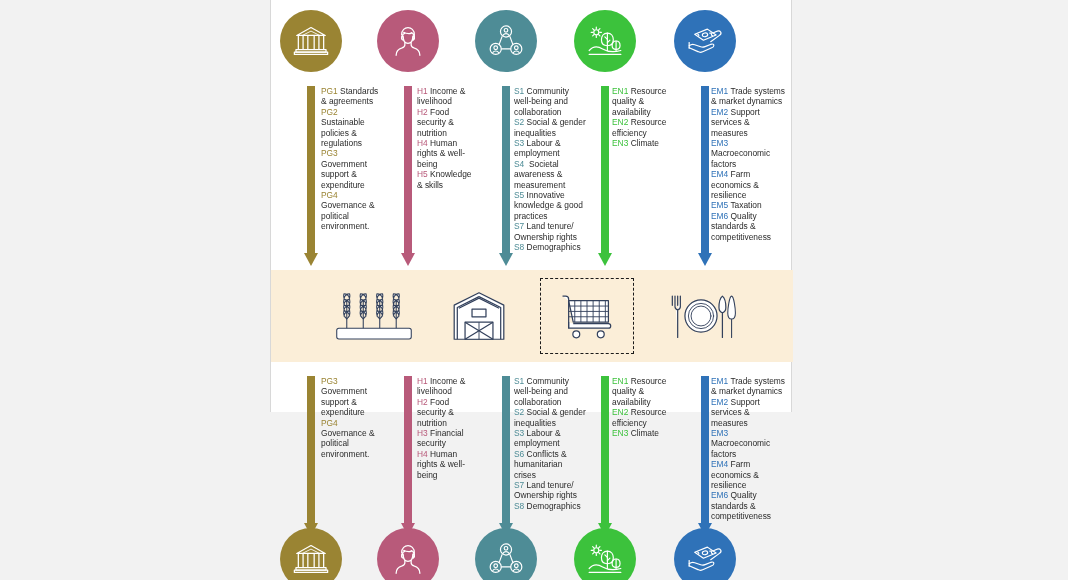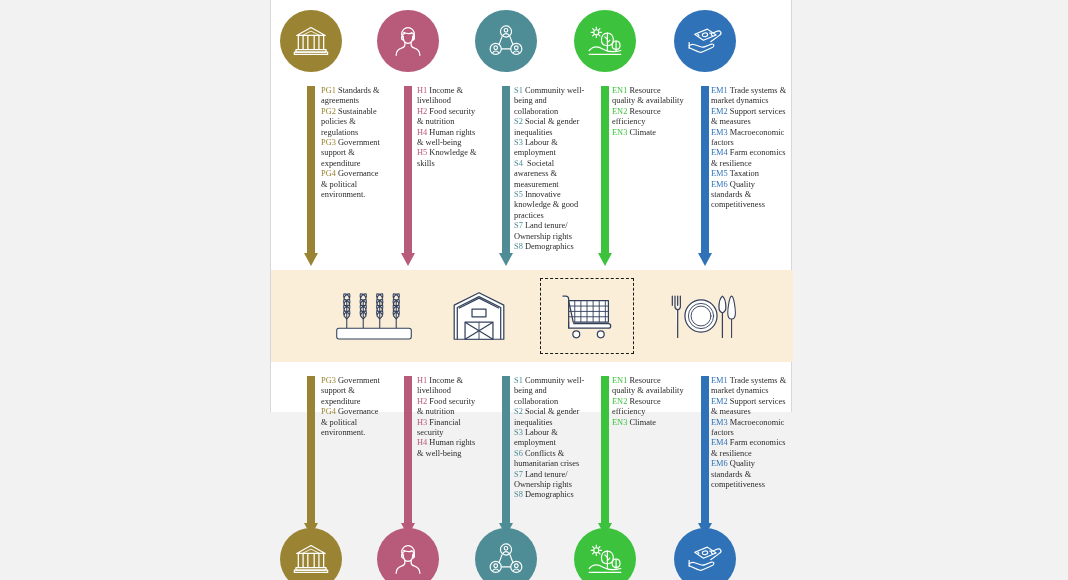--- a/index.html
+++ b/index.html
@@ -11,21 +11,20 @@
   }
   .canvas{position:relative;width:1068px;height:580px;background:#f2f2f2;}
 
   
   .page{
     position:absolute;left:270px;top:0;width:522px;height:412px;
     background:#ffffff;
     border-left:1px solid #d8d8d8;
     border-right:1px solid #d8d8d8;
     box-sizing:border-box;
-    font-family:Liberation Serif, serif;
   }
 
   
   .icon-row{position:absolute;left:0;width:522px;height:62px;}
   .icon-row.top{top:10px;}
   .icon-row.bottom{top:528px;}
   .circle{
     position:absolute;width:62px;height:62px;border-radius:50%;
     display:flex;align-items:center;justify-content:center;
   }

